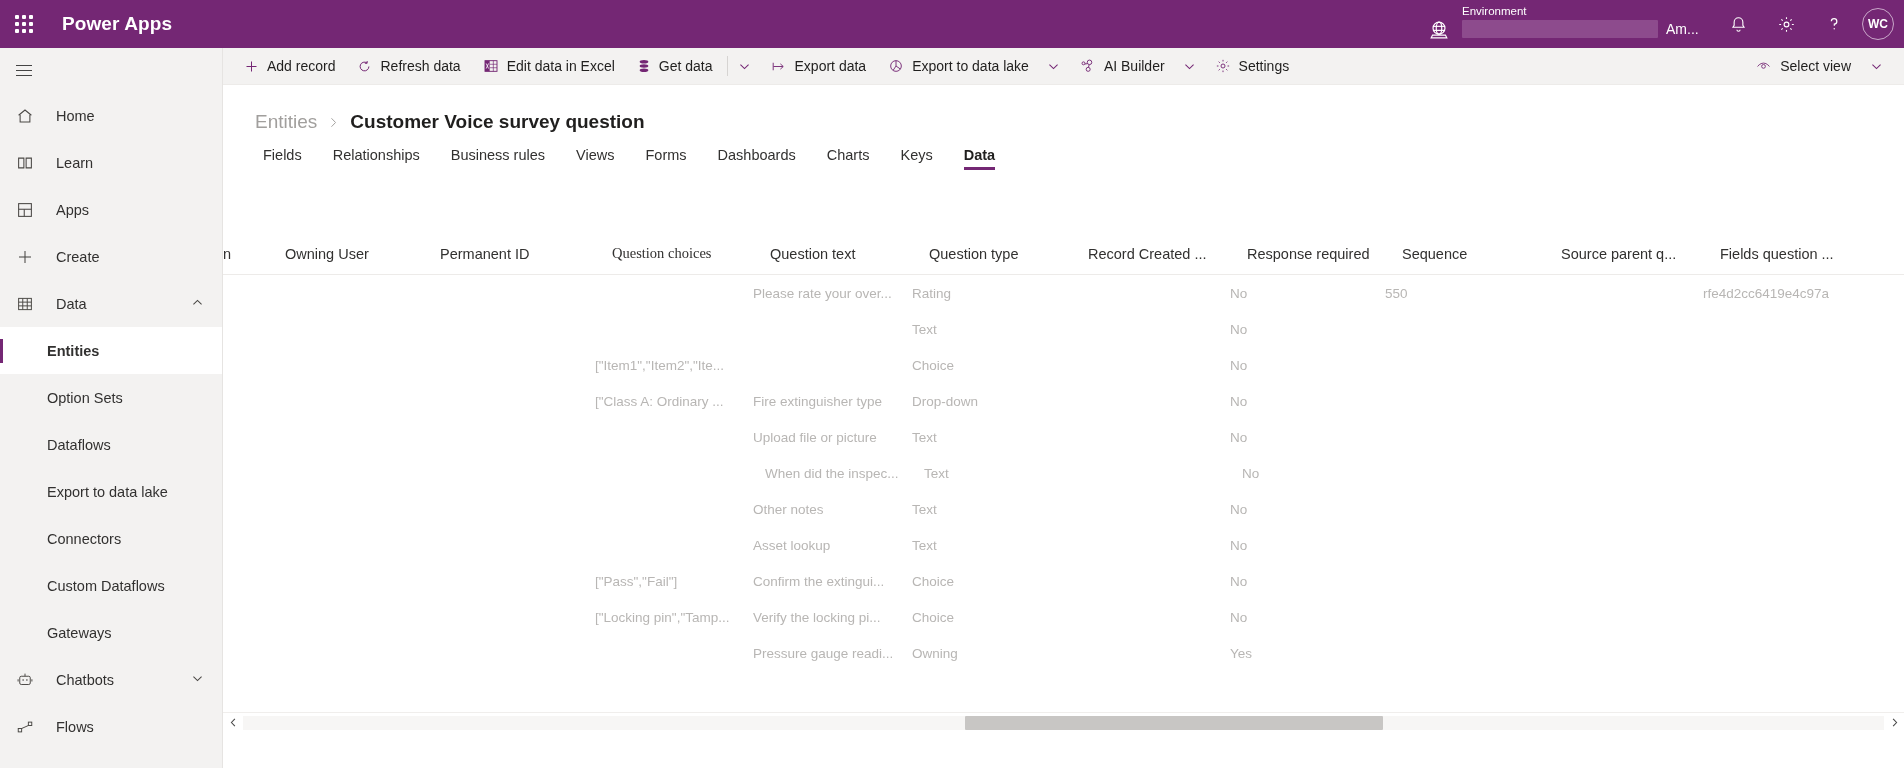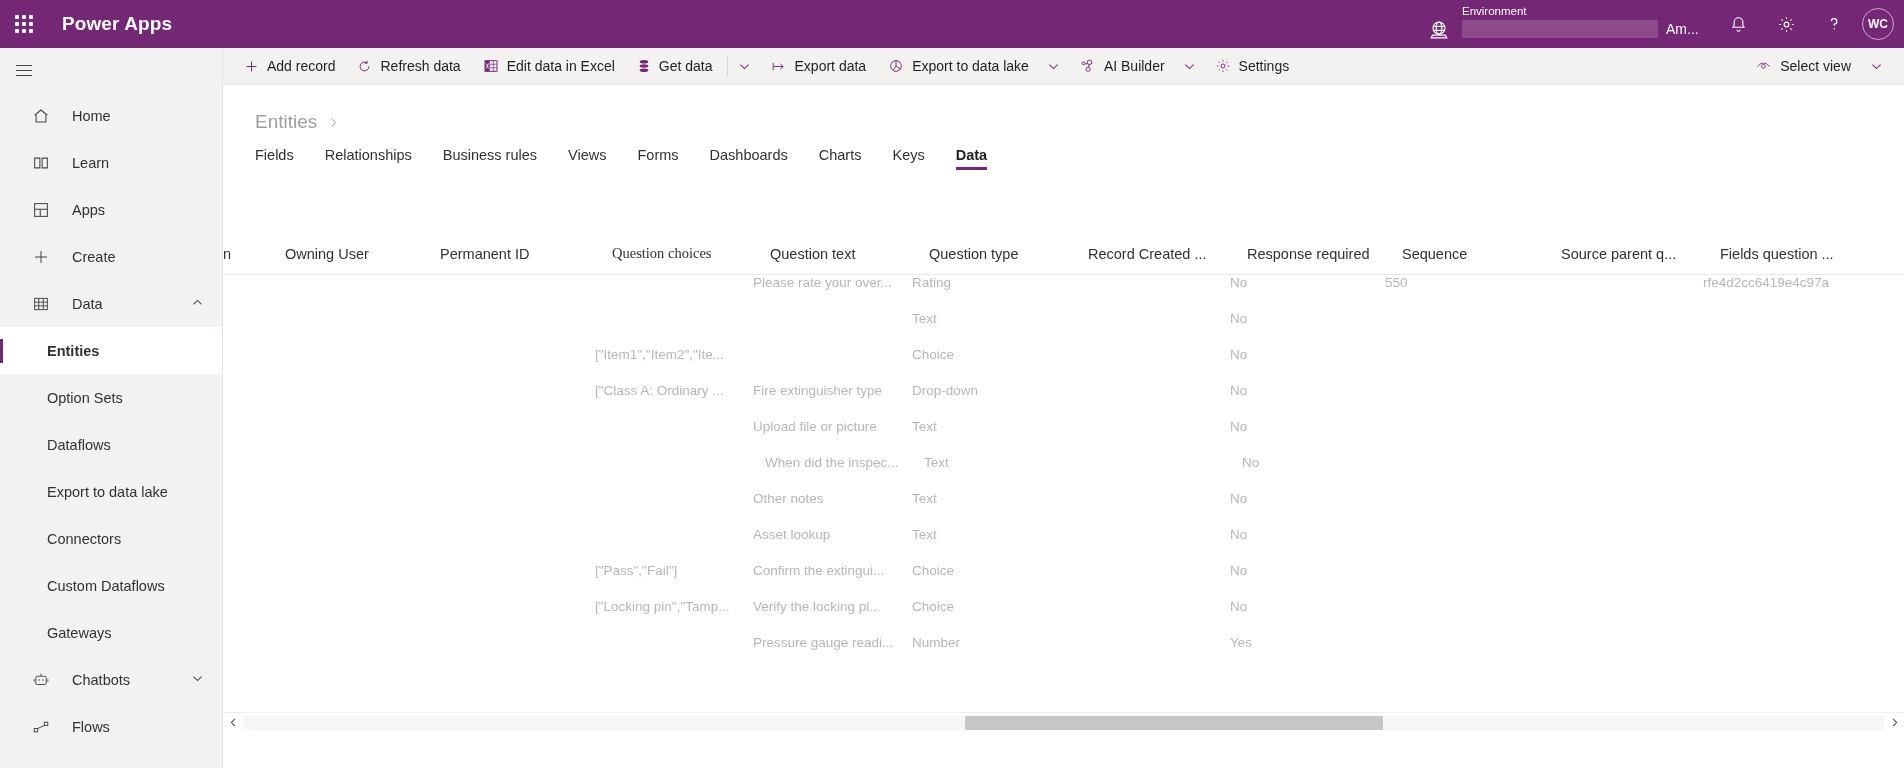--- a/index.html
+++ b/index.html
@@ -102,21 +102,21 @@
     border-top: 1.4px solid #444; border-bottom: 1.4px solid #444;
     position: relative;
   }
   .hamburger div:after {
     content: ""; position: absolute; top: 4px; left: 0;
     width: 16px; border-top: 1.4px solid #444;
   }
   .nav-item {
     height: 47px;
     display: flex; align-items: center;
-    padding-left: 32px; padding-right: 12px;
+    padding-left: 16px; padding-right: 12px;
     font-size: 14.5px; color: #323130;
     cursor: pointer;
     position: relative;
   }
   .nav-item .ni-icon {
     width: 22px; height: 20px; flex: none;
     margin-right: 18px;
     display: flex; align-items: center; justify-content: flex-start;
   }
   .nav-item.sub { padding-left: 47px; }
@@ -169,21 +169,21 @@
     padding: 22px 0 0 32px;
     height: 52px;
   }
   .bc-parent { font-size: 19px; color: #a19f9d; cursor: pointer; }
   .bc-sep { margin: 0 10px; color: #a19f9d; display: flex; align-items: center; }
   .bc-current { font-size: 19px; font-weight: bold; color: #201f1e; }
 
   
   .etabs {
     display: flex; align-items: center;
-    padding-left: 32px;
+    padding-left: 40px;
     height: 42px;
   }
   .etab {
     font-size: 14.5px; color: #323130;
     padding: 0 0 7px 0;
     margin-right: 31px;
     cursor: pointer;
     position: relative;
     white-space: nowrap;
   }
@@ -205,21 +205,21 @@
     padding-left: 0;
   }
   .gh {
     font-size: 14.5px; color: #323130;
     white-space: nowrap; overflow: hidden;
     flex: none;
     cursor: pointer;
   }
   .grid-body { }
   .grow {
-    display: flex; align-items: flex-start;
+    display: flex; align-items: center;
     height: 36px;
   }
   .gc {
     font-size: 13.5px; color: #b8b6b4;
     white-space: nowrap; overflow: hidden;
     flex: none;
   }
 
   
   .hscroll {
@@ -548,20 +548,21 @@
     </div>
   </div>
 
   <div class="breadcrumb">
     <span class="bc-parent">Entities</span>
     <span class="bc-sep">
       <svg width="13" height="15" viewBox="0 0 16 16" fill="none" stroke="#a19f9d" stroke-width="1.2">
           <path d="M5.5 2.8L10.5 8l-5 5.2"></path>
         </svg>
     </span>
+    <span class="bc-current">Customer Voice survey question</span>
   </div>
 
   <div class="etabs">
     <div class="etab">Fields</div>
     <div class="etab">Relationships</div>
     <div class="etab">Business rules</div>
     <div class="etab">Views</div>
     <div class="etab">Forms</div>
     <div class="etab">Dashboards</div>
     <div class="etab">Charts</div>
@@ -713,21 +714,21 @@
           <div class="gc" style="width: 159px; margin-left: 0px;"></div>
           <div class="gc" style="width: 159px; margin-left: 0px;"></div>
           <div class="gc" style="width: 170px; margin-left: 0px;"></div>
         </div>
         <div class="grow">
           <div class="gc" style="width: 62px; margin-left: 0px;"></div>
           <div class="gc" style="width: 155px; margin-left: 0px;"></div>
           <div class="gc" style="width: 155px; margin-left: 0px;"></div>
           <div class="gc" style="width: 158px; margin-left: 0px;"></div>
           <div class="gc" style="width: 159px; margin-left: 0px;">Pressure gauge readi...</div>
-          <div class="gc" style="width: 159px; margin-left: 0px;">Number</div>
+          <div class="gc" style="width: 159px; margin-left: 0px;">Owning</div>
           <div class="gc" style="width: 159px; margin-left: 0px;"></div>
           <div class="gc" style="width: 155px; margin-left: 0px;">Yes</div>
           <div class="gc" style="width: 159px; margin-left: 0px;"></div>
           <div class="gc" style="width: 159px; margin-left: 0px;"></div>
           <div class="gc" style="width: 170px; margin-left: 0px;"></div>
         </div>
       </div>
   </div>
 
   <div class="hscroll">

